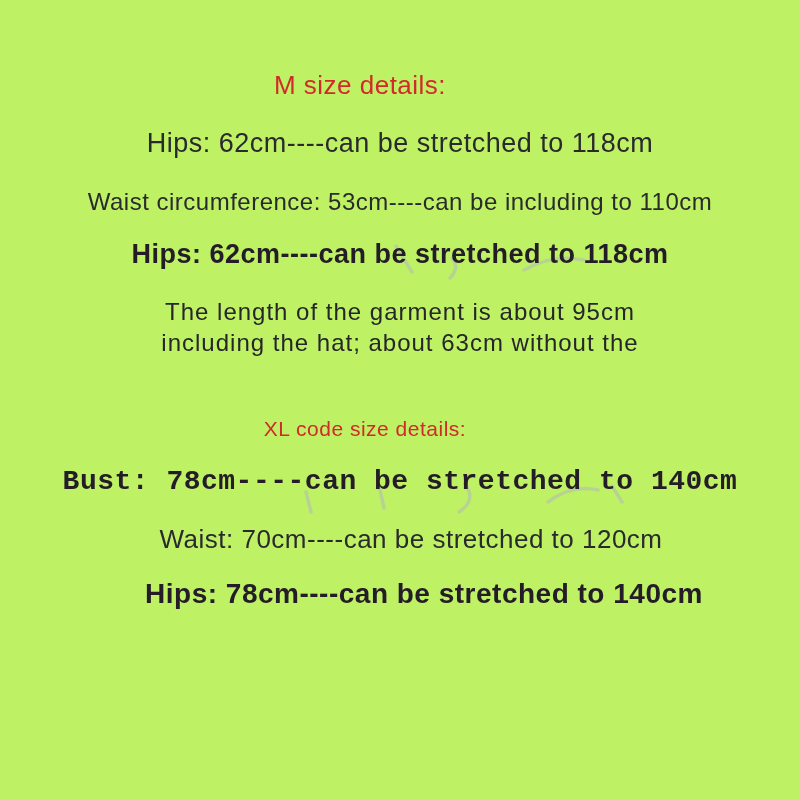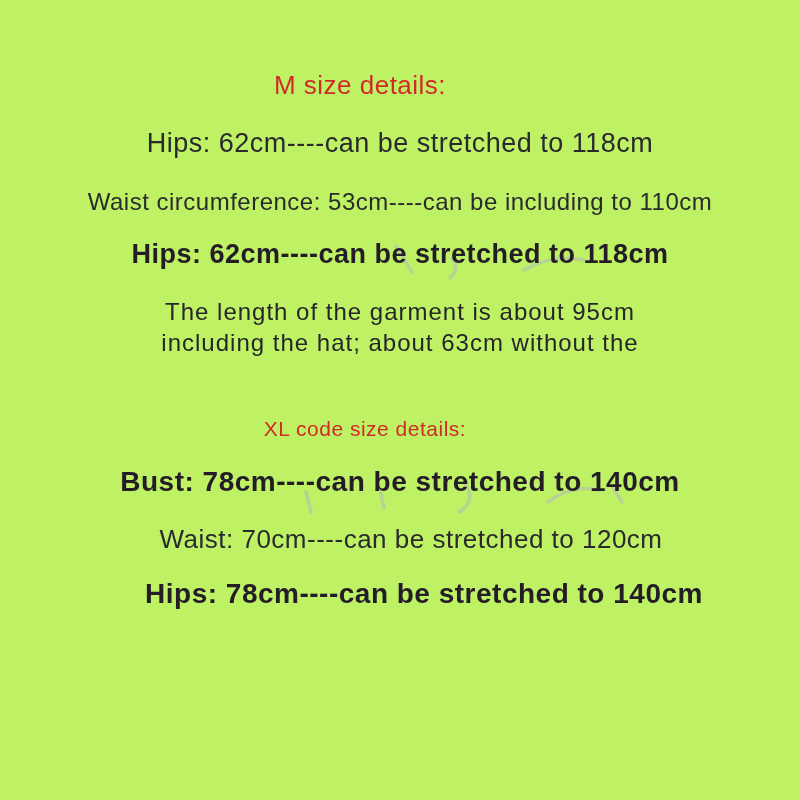--- a/index.html
+++ b/index.html
@@ -38,21 +38,21 @@
     font-size: 21px;
     transform: translateX(-35px);
   }
   .measure {
     letter-spacing: 0.5px;
     color: #2a2a2e;
   }
   .m-bust   { top: 128px; font-size: 27px; }
   .m-waist  { top: 188px; font-size: 24px; }
   .m-hips   { top: 239px; font-size: 27px; font-weight: 700; color: #241c26; }
-  .xl-bust  { top: 466px; font-size: 28px; font-weight: 700; color: #241c26; }
+  .xl-bust  { top: 466px; font-size: 28px; font-weight: 700; color: #241c26; font-family: Liberation Mono, monospace; }
   .xl-waist { top: 524px; font-size: 26px; padding-left: 22px; }
   .xl-hips  { top: 578px; font-size: 28px; font-weight: 700; color: #241c26; padding-left: 48px; }
   .para {
     position: absolute;
     left: 0;
     right: 0;
     text-align: center;
     font-size: 24px;
     line-height: 31px;
     letter-spacing: 1px;

